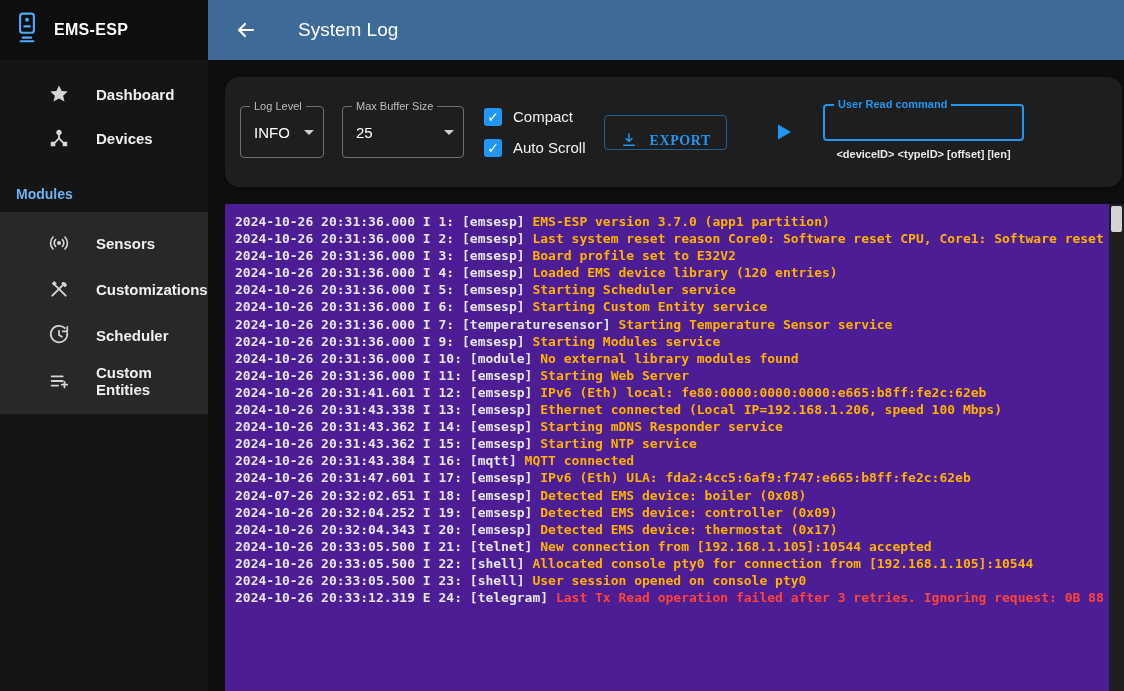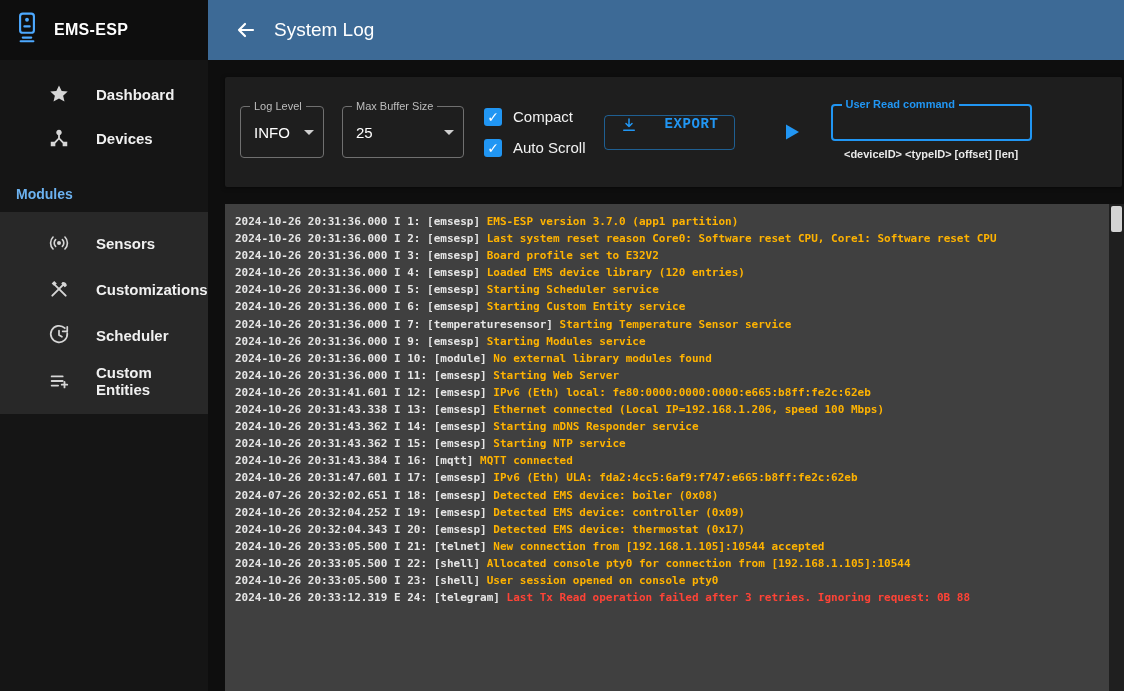--- a/index.html
+++ b/index.html
@@ -21,64 +21,64 @@
   .nav-top{padding:12px 0 10px;}
   .nav-item{height:44px;display:flex;align-items:center;gap:26px;padding:0 16px 0 20px;cursor:pointer;margin-left:28px;}
   .nav-item .icon{width:22px;height:22px;display:flex;align-items:center;justify-content:center;flex-shrink:0;}
   .nav-item .label{font-size:15px;font-weight:600;color:#f0f0f0;}
   .modules-label{padding:16px 16px 10px 16px;font-size:14px;font-weight:700;color:var(--modules-label);}
   .nav-modules{background:#282828;padding:8px 0 10px;}
   .nav-modules .nav-item{height:46px;}
 
   
   .main{flex:1;display:flex;flex-direction:column;min-width:0;}
-  .appbar{height:60px;background:var(--appbar-bg);display:flex;align-items:center;gap:16px;padding:0 26px;flex-shrink:0;}
+  .appbar{height:60px;background:var(--appbar-bg);display:flex;align-items:center;gap:40px;padding:0 26px;flex-shrink:0;}
   .back{width:24px;height:24px;display:flex;align-items:center;cursor:pointer;}
   .appbar-title{font-size:19px;font-weight:500;color:#fff;}
 
   .content{flex:1;display:flex;flex-direction:column;padding:17px 0 0 17px;min-height:0;}
 
   
-  .controls-card{background:#1e1e1e;border-radius:2px;height:110px;margin-right:2px;flex-shrink:0;
+  .controls-card{background:#1e1e1e;border-radius:14px;height:110px;margin-right:2px;flex-shrink:0;
     display:flex;align-items:center;gap:18px;padding:0 15px;box-shadow:0 1px 4px rgba(0,0,0,.5);}
   .mselect{position:relative;height:52px;border:1px solid #707070;border-radius:4px;
     display:flex;align-items:center;padding:0 26px 0 13px;cursor:pointer;}
   .mselect-label{position:absolute;top:-7px;left:9px;background:#1e1e1e;padding:0 4px;
     font-size:11px;color:#bdbdbd;white-space:nowrap;}
   .mselect-value{font-size:15px;color:#fff;}
   .caret{position:absolute;right:9px;top:50%;margin-top:-2px;width:0;height:0;
     border-left:5px solid transparent;border-right:5px solid transparent;border-top:5px solid #cfcfcf;}
   .sel-level{min-width:84px;}
   .sel-buffer{min-width:122px;}
 
   .check-col{display:flex;flex-direction:column;gap:13px;margin-left:2px;}
   .check{display:flex;align-items:center;gap:11px;cursor:pointer;}
   .cbox{width:18px;height:18px;border-radius:3px;background:var(--accent);color:#fff;
     font-size:14px;font-weight:700;display:flex;align-items:center;justify-content:center;line-height:1;}
   .check-label{font-size:15px;font-weight:500;color:#f2f2f2;}
 
-  .export-btn{display:flex;align-items:flex-start;gap:27px;height:35px;padding:0 15px;
+  .export-btn{display:flex;align-items:flex-end;gap:12px;height:35px;padding:0 15px;
     background:transparent;border:1px solid rgba(33,150,243,.55);border-radius:4px;
-    color:var(--accent);font-family:Liberation Mono, monospace;font-size:14px;font-weight:600;letter-spacing:.6px;cursor:pointer;}
+    color:var(--accent);font-family:Liberation Serif, serif;font-size:14px;font-weight:600;letter-spacing:.6px;cursor:pointer;}
   .dl-icon{display:flex;}
 
   .play{margin-left:26px;display:flex;align-items:center;cursor:pointer;}
 
   .send-col{display:flex;flex-direction:column;margin-left:10px;}
   .minput{position:relative;width:201px;height:37px;border:2px solid var(--accent);border-radius:4px;
     display:flex;align-items:center;padding:0 10px;}
   .minput-label{position:absolute;top:-8px;left:9px;background:#1e1e1e;padding:0 4px;
     font-size:11px;font-weight:600;color:var(--accent);white-space:nowrap;}
   .minput-input{flex:1;min-width:0;background:transparent;border:none;outline:none;
     color:#fff;font-family:inherit;font-size:14px;}
   .helper{margin-top:7px;text-align:center;font-size:11px;font-weight:700;color:#e9e9e9;white-space:nowrap;}
 
   
-  .log-area{flex:1;min-height:0;background:#404040;margin-top:17px;position:relative;overflow:hidden;
-    font-family:"DejaVu Sans Mono","Liberation Mono",monospace;font-size:11px;line-height:17.1px;font-weight:700;
+  .log-area{flex:1;min-height:0;background:#4c1d95;margin-top:17px;position:relative;overflow:hidden;
+    font-family:"DejaVu Sans Mono","Liberation Mono",monospace;font-size:13px;line-height:17.1px;font-weight:700;
     padding:9px 16px 0 10px;}
   .log-line{white-space:pre;overflow:hidden;}
   .log-line .pre{color:#e6e6e6;}
   .log-line .msg{color:var(--log-info);}
   .log-line .msg.err{color:var(--log-error);}
   .scrollbar{position:absolute;top:0;right:0;bottom:0;width:15px;background:#1f1f1f;}
   .scrollbar .thumb{position:absolute;top:2px;left:2px;width:11px;height:26px;background:#d4d4d4;border-radius:2px;cursor:pointer;}
 </style>
 </head>
 <body>

